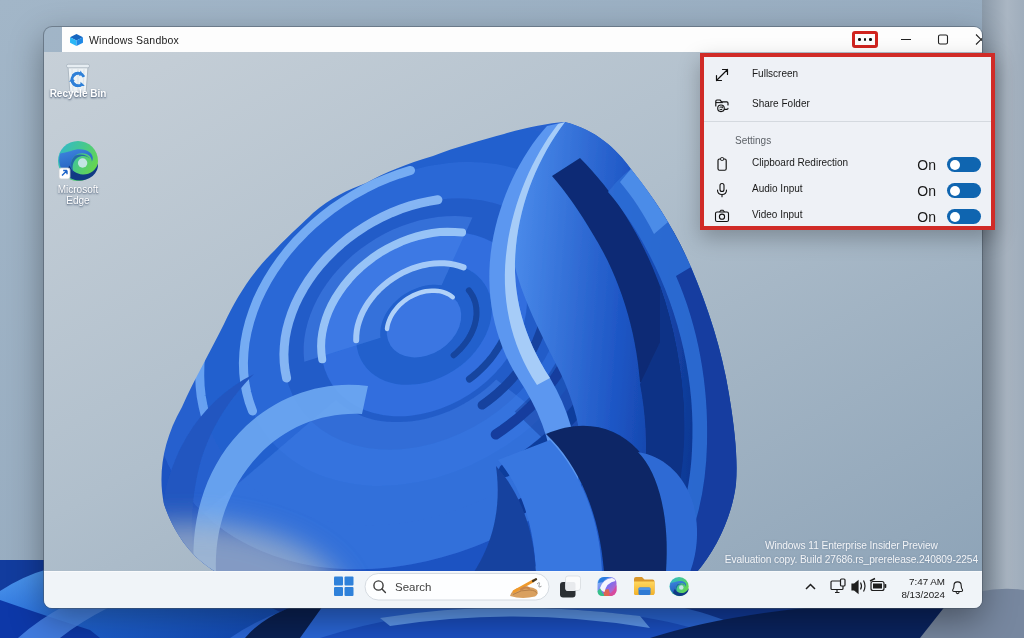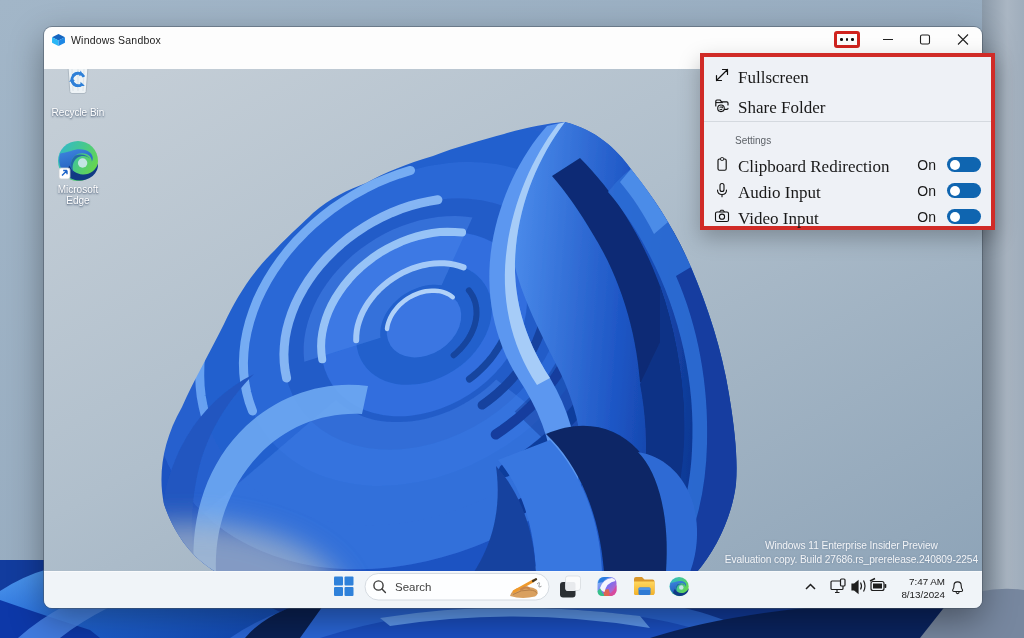--- a/index.html
+++ b/index.html
@@ -2,40 +2,40 @@
 <html><head>
 <meta charset="utf-8">
 <style>
   html,body{margin:0;padding:0;width:1024px;height:638px;overflow:hidden;
     font-family:"Liberation Sans",sans-serif;}
   .abs{position:absolute;}
   #stage{position:relative;width:1024px;height:638px;background:#9db2c5;}
   
   #win{position:absolute;left:44px;top:27px;width:938px;height:581px;
     border-radius:8px;box-shadow:0 0 0 1px rgba(70,82,96,.5), 0 12px 34px rgba(0,0,0,.38);overflow:hidden;}
-  #titlebar{position:absolute;left:0;top:0;width:100%;height:42px;background:#fdfdfd;}
+  #titlebar{position:absolute;left:18px;top:0;width:100%;height:25px;background:#fdfdfd;}
   #title-ic{position:absolute;left:8px;top:7px;width:13px;height:12px;}
   #title-tx{position:absolute;left:27px;top:6.5px;font-size:10.5px;color:#1b1b1b;letter-spacing:.2px;}
   #dots{position:absolute;left:790px;top:4px;width:20px;height:11px;border:3px solid #d0241f;border-radius:3px;}
   #dots span{position:absolute;top:4.2px;width:2.6px;height:2.6px;background:#111;border-radius:50%;}
   .cap{position:absolute;top:0;width:30px;height:25px;color:#222;}
   #desk{position:absolute;left:0;top:25px;width:938px;height:556px;background:#b6c3cf;}
   
   #tb{position:absolute;left:0;bottom:0;width:938px;height:36px;background:rgba(242,246,250,.96);border-top:1px solid rgba(255,255,255,.6);}
   
   #wm{position:absolute;right:4px;top:487px;text-align:center;color:rgba(255,255,255,.9);
       font-size:10.2px;line-height:13.6px;letter-spacing:-.1px;text-shadow:0 0 2px rgba(90,110,140,.6);}
   
   .dlabel{position:absolute;text-align:center;color:#fff;font-size:10px;
      text-shadow:0 1px 2px rgba(40,60,90,.9);line-height:11px;}
   
   #menu{position:absolute;left:700px;top:53px;width:295px;height:177px;box-sizing:border-box;
     border:4px solid #d02b27;background:#eef1f6;box-shadow:0 8px 20px rgba(0,0,0,.25);}
   .mrow{position:absolute;left:0;width:100%;height:26px;}
-  .mtext{position:absolute;left:34px;top:5px;font-size:17px;color:#191919;font-family:Liberation Serif, serif;}
+  .mtext{position:absolute;left:48px;top:5px;font-size:10px;color:#191919;}
   .mic{position:absolute;left:10px;top:4px;width:16px;height:16px;}
   .on{position:absolute;left:208px;top:5px;font-size:14px;color:#191919;width:24px;text-align:right;}
   .tog{position:absolute;left:243px;top:5px;width:34px;height:15px;border-radius:8px;background:#0f65b0;}
   .tog i{position:absolute;left:2.5px;top:2.5px;width:10px;height:10px;border-radius:50%;background:#fff;}
   #settings-lb{position:absolute;left:11px;top:78px;font-size:10px;color:#5d6268;margin-left:20px;}
   .mdiv{position:absolute;left:0;top:64px;width:100%;height:1px;background:#d4d9df;}
 </style>
 </head>
 <body>
 <div id="stage">
@@ -195,21 +195,21 @@
         <path d="M10,7 L30,7 L28.2,31.5 Q28,33.5 26,33.5 L14,33.5 Q12,33.5 11.8,31.5 Z" fill="#eef3f6" stroke="#adb8c2" stroke-width="1"></path>
         <path d="M14,9 L15,31 M20,9 L20,31 M26,9 L25,31" stroke="#dde5ea" stroke-width="1.2" fill="none"></path>
         <rect x="8.5" y="4.2" width="23" height="3.6" rx="1.7" fill="#e6edf2" stroke="#adb8c2" stroke-width=".9"></rect>
           <path d="M13.9,15.1 L14.5,14.3 L15.1,13.7 L15.9,13.1 L16.7,12.6 L17.6,12.3 L18.5,12.0 L19.4,11.8 L20.3,11.8 L21.3,11.9 L22.2,12.1 L21.5,14.8 L20.9,14.6 L20.3,14.6 L19.7,14.6 L19.1,14.7 L18.5,14.9 L18.0,15.1 L17.5,15.4 L17.0,15.8 L16.6,16.2 L16.2,16.7 Z" fill="#2f80d8"></path>
           <path d="M24.7,14.2 L21.1,16.3 L22.6,10.5 Z" fill="#2f80d8"></path>
           <path d="M27.2,16.2 L24.7,13.3 L21.1,11.9 L17.3,12.4 L14.2,14.7 L12.6,18.2 L12.9,22.0 L15.0,25.2 L18.5,27.0 L22.3,26.9 L25.6,24.9 L23.7,23.0 L21.6,24.2 L19.1,24.3 L16.9,23.1 L15.6,21.1 L15.4,18.6 L16.4,16.4 L18.4,15.0 L20.8,14.6 L23.1,15.5 L24.6,17.4 Z" fill="#2f80d8"></path>
           <path d="M22.5,26.1 L22.5,21.8 L26.8,26.1 Z" fill="#2f80d8"></path>
           <path d="M19.5,27.2 L18.6,27.0 L17.7,26.8 L16.8,26.4 L16.0,26.0 L15.3,25.4 L14.6,24.8 L14.0,24.0 L13.5,23.2 L13.1,22.4 L12.8,21.5 L15.5,20.8 L15.7,21.3 L15.9,21.9 L16.2,22.4 L16.6,22.8 L17.1,23.3 L17.5,23.6 L18.1,23.9 L18.6,24.1 L19.2,24.3 L19.8,24.4 Z" fill="#2f80d8"></path>
           <path d="M13.3,18.2 L17.0,20.4 L11.2,21.9 Z" fill="#2f80d8"></path>
       </svg>
-      <div class="dlabel" style="left:4px;top:55px;width:60px;">Recycle Bin</div>
+      <div class="dlabel" style="left:4px;top:36px;width:60px;font-weight:bold;">Recycle Bin</div>
       <svg class="abs" style="left:13px;top:88px" width="42" height="42" viewBox="0 0 42 42">
         <defs>
           <linearGradient id="edgA" x1="0" y1="0" x2="1" y2=".55">
             <stop offset="0" stop-color="#2fb6d4"></stop>
               <stop offset=".55" stop-color="#46c88e"></stop>
               <stop offset="1" stop-color="#67d64e"></stop>
           </linearGradient>
           <linearGradient id="edgB" x1="0" y1="0" x2=".3" y2="1">
             <stop offset="0" stop-color="#3f86e0"></stop>
               <stop offset="1" stop-color="#1b55b4"></stop>

